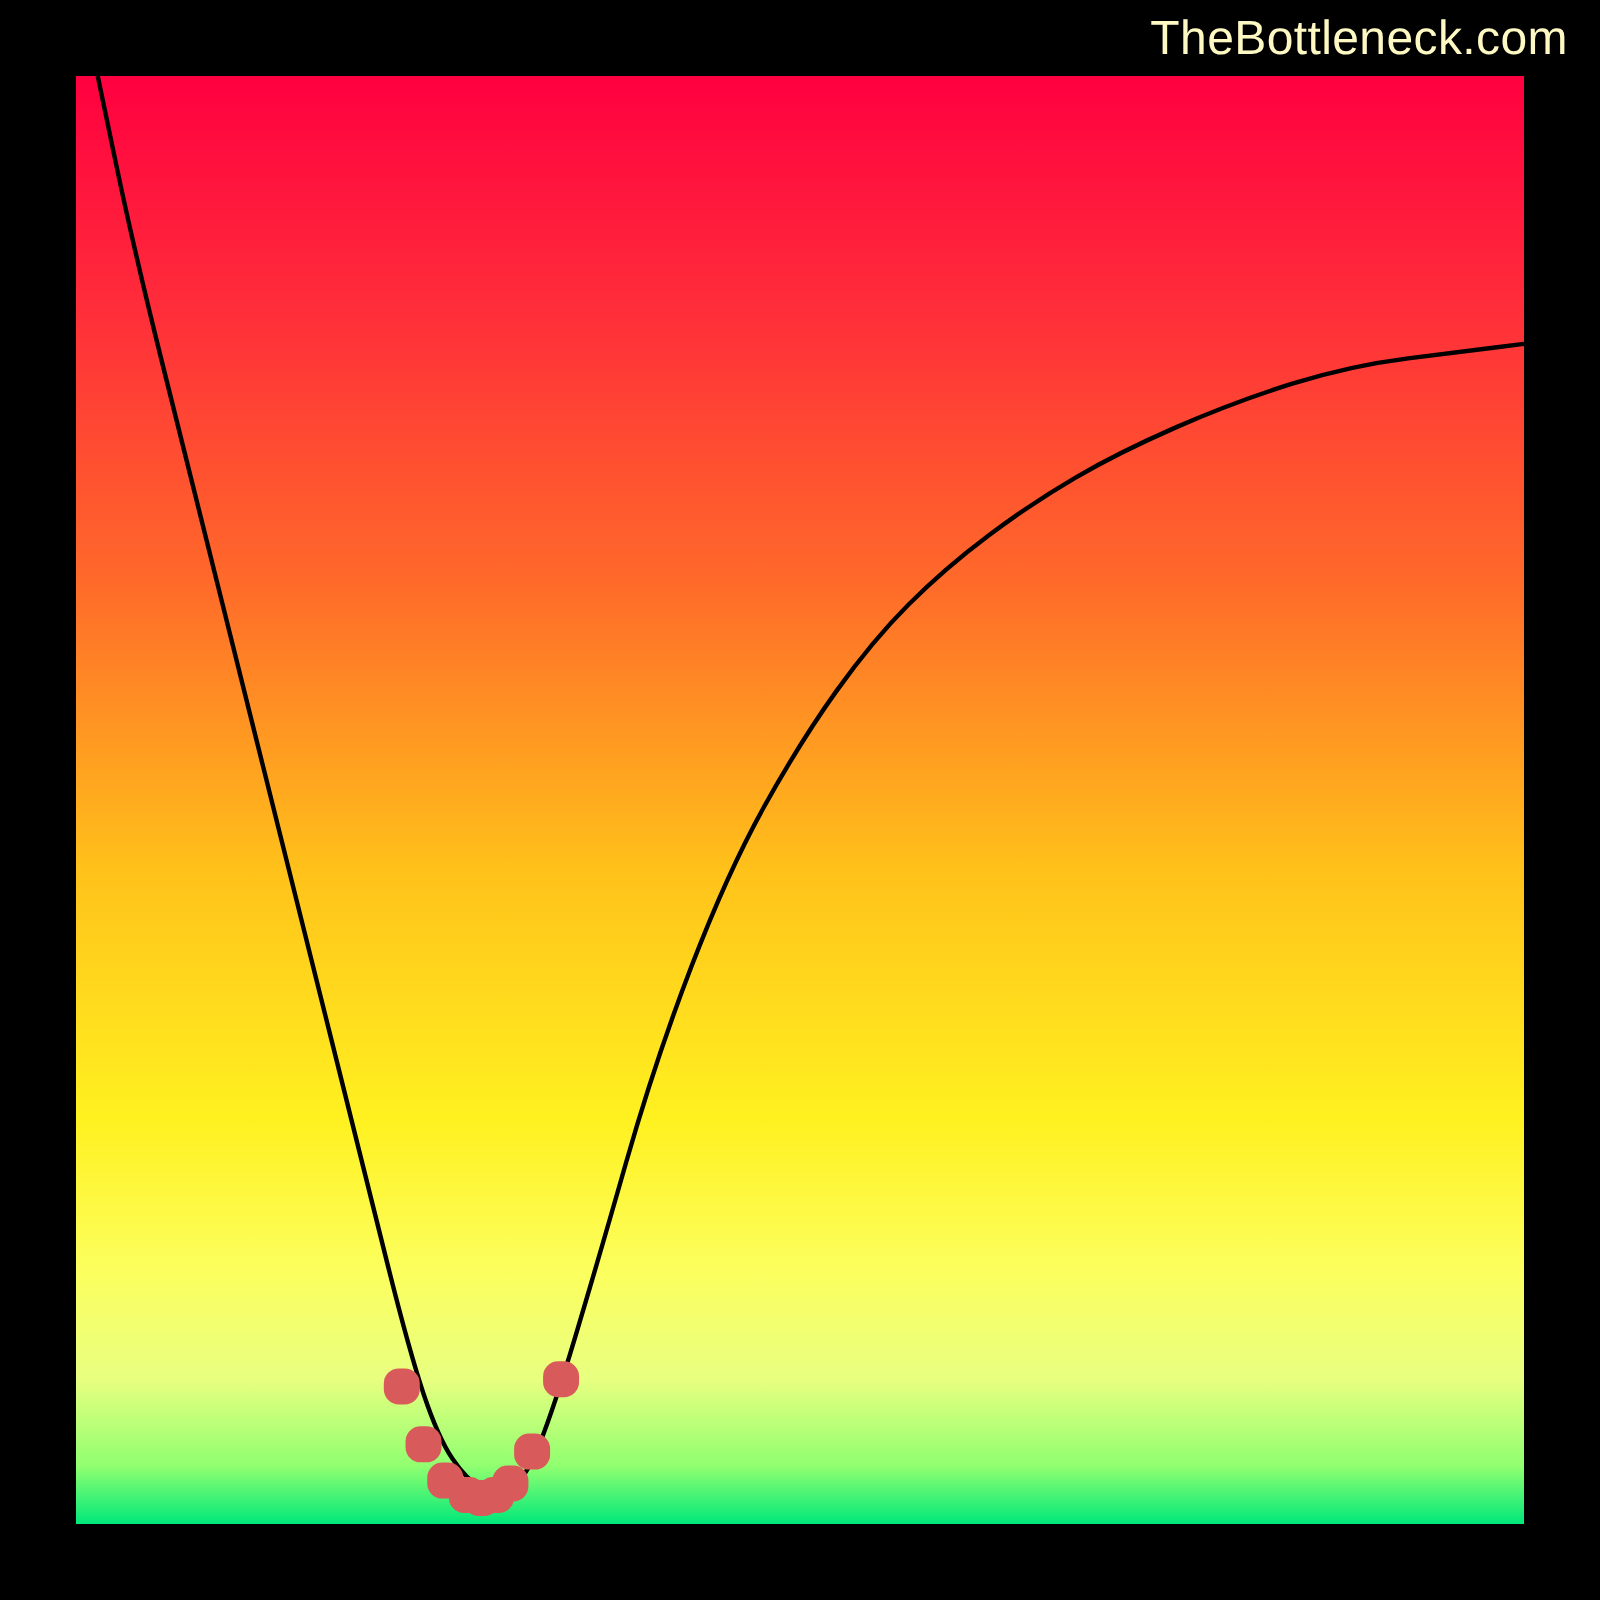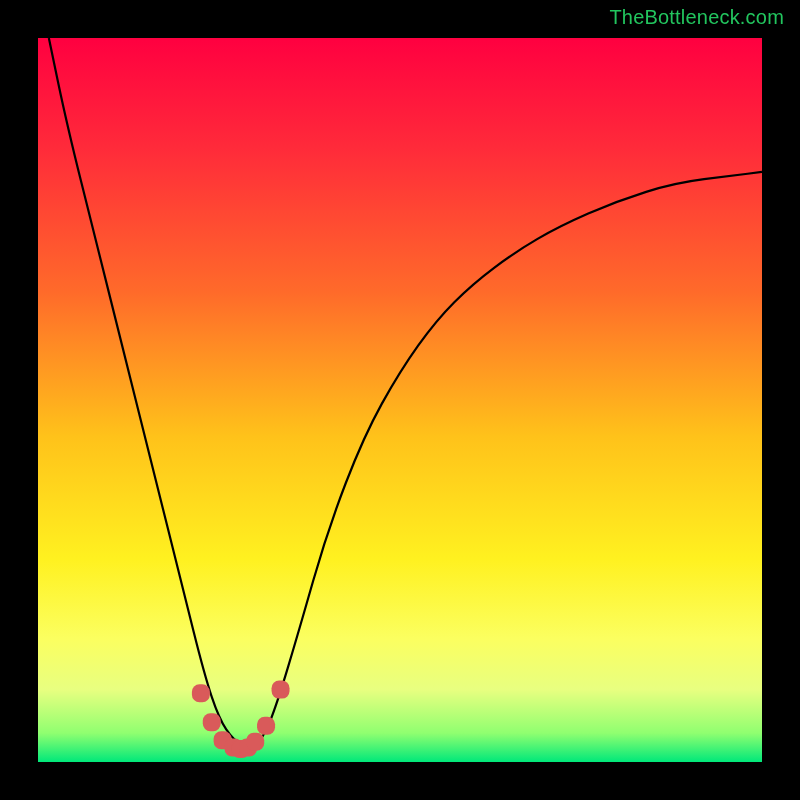--- a/index.html
+++ b/index.html
@@ -32,22 +32,22 @@
   svg.curve {
     position: absolute;
     left: 0; top: 0;
     width: 100%;
     height: 100%;
   }
   .watermark {
     position: absolute;
     top: 6px;
     right: 16px;
-    color: #22c55e;
-    font-size: 20px;
+    color: #fef9c3;
+    font-size: 24px;
     letter-spacing: 0.2px;
     font-weight: 500;
   }
 </style>
 </head>
 <body>
 
 <div class="frame">
   <div class="watermark">TheBottleneck.com</div>
   <div class="plot">

